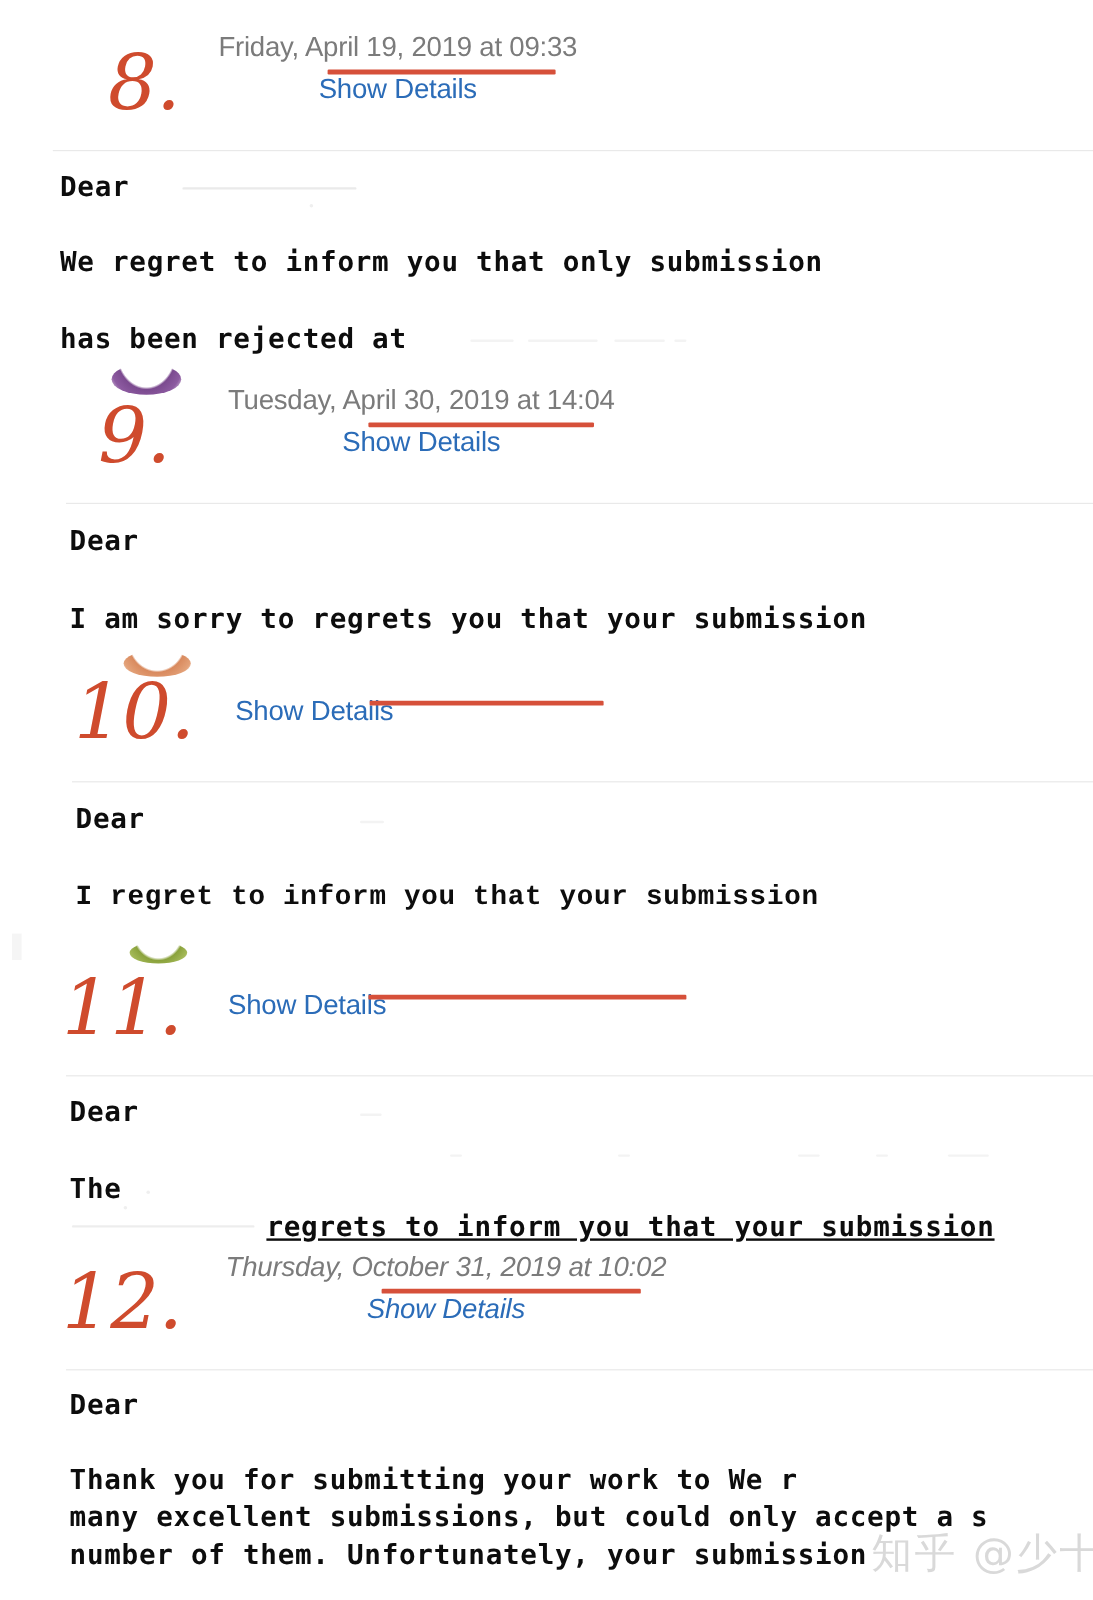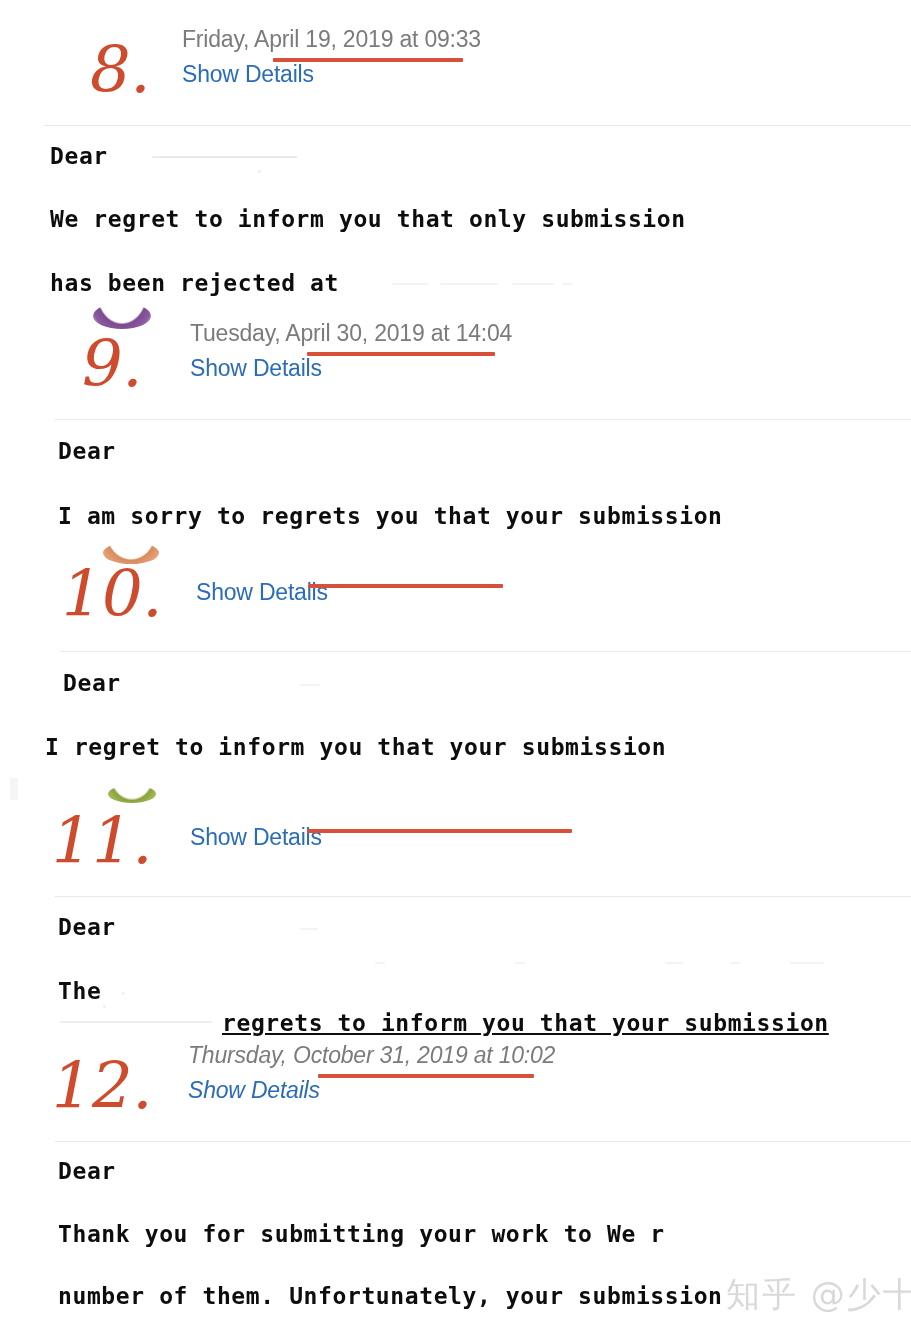--- a/index.html
+++ b/index.html
@@ -44,20 +44,21 @@
     font-style: italic;
     font-weight: 400;
     letter-spacing: -0.5px;
     line-height: 1;
     white-space: nowrap;
   }
 
   .header-right {
     position: absolute;
     top: 0;
+    text-align: center;
   }
 
   .date-line {
     position: relative;
     display: inline-block;
     color: #7b7b7b;
     font-family: "Liberation Sans", sans-serif;
     font-size: 23px;
     font-weight: 400;
     letter-spacing: -0.2px;
@@ -195,21 +196,21 @@
     <div class="header-right" style="left:196px; top:0;">
       <div class="date-underline" style="left:112px; top:32px; width:195px;"></div>
       <br>
       <div class="show-details">Show Details</div>
     </div>
   </div>
   <div class="divider" style="top:651px; left:60px; width:851px;"></div>
 
   <div class="body-line" style="left:63px; top:670px;">Dear</div>
   <div class="smudge faint" style="left:300px; top:684px; width:20px;"></div>
-  <div class="body-line" style="left:45px; top:734px;">I regret to inform you that your submission</div>
+  <div class="body-line" style="left:63px; top:734px;font-family:Liberation Mono, monospace;">I regret to inform you that your submission</div>
 
   <div class="edge-artifact" style="left:10px; top:778px; width:8px; height:22px;"></div>
   <div class="crescent" style="left:108px; top:785px; width:48px; height:18px; background:radial-gradient(ellipse at 50% -50%, rgba(255,255,255,0) 58%, #8aa23c 64%, #a4b958 84%, rgba(255,255,255,0) 100%);"></div>
 
   <div class="msg-header" style="top:797px;">
     <div class="item-number" style="font-size:64px; top:12px; left:-44px; width:196px;">11.</div>
     <div class="header-right" style="left:190px; top:0;">
       <div class="date-underline" style="left:117px; top:32px; width:265px;"></div>
       <br>
       <div class="show-details">Show Details</div>
@@ -238,17 +239,18 @@
       <div class="date-line">Thursday, October 31, 2019 at 10:02</div>
       <div class="date-underline" style="left:130px; top:32px; width:216px;"></div>
       <br>
       <div class="show-details">Show Details</div>
     </div>
   </div>
   <div class="divider" style="top:1141px; left:55px; width:856px;"></div>
 
   <div class="body-line" style="left:58px; top:1158px;">Dear</div>
   <div class="body-line" style="left:58px; top:1221px;">Thank you for submitting your work to            We r</div>
+  <div class="body-line" style="left:58px; top:1252px;">many excellent submissions, but could only accept a s</div>
   <div class="body-line" style="left:58px; top:1283px;">number of them. Unfortunately, your submission</div>
 
   <div class="watermark" style="left:726px; top:1272px;">知乎 @少十七</div>
 
 </div>
 
 </body></html>

